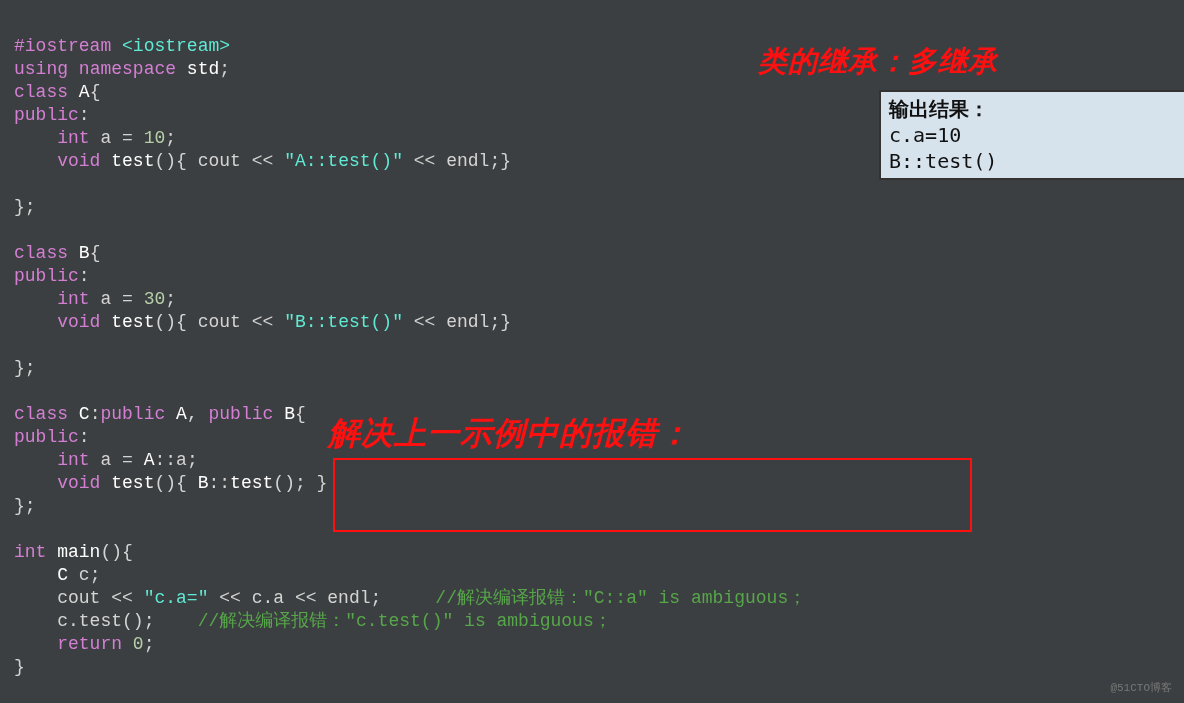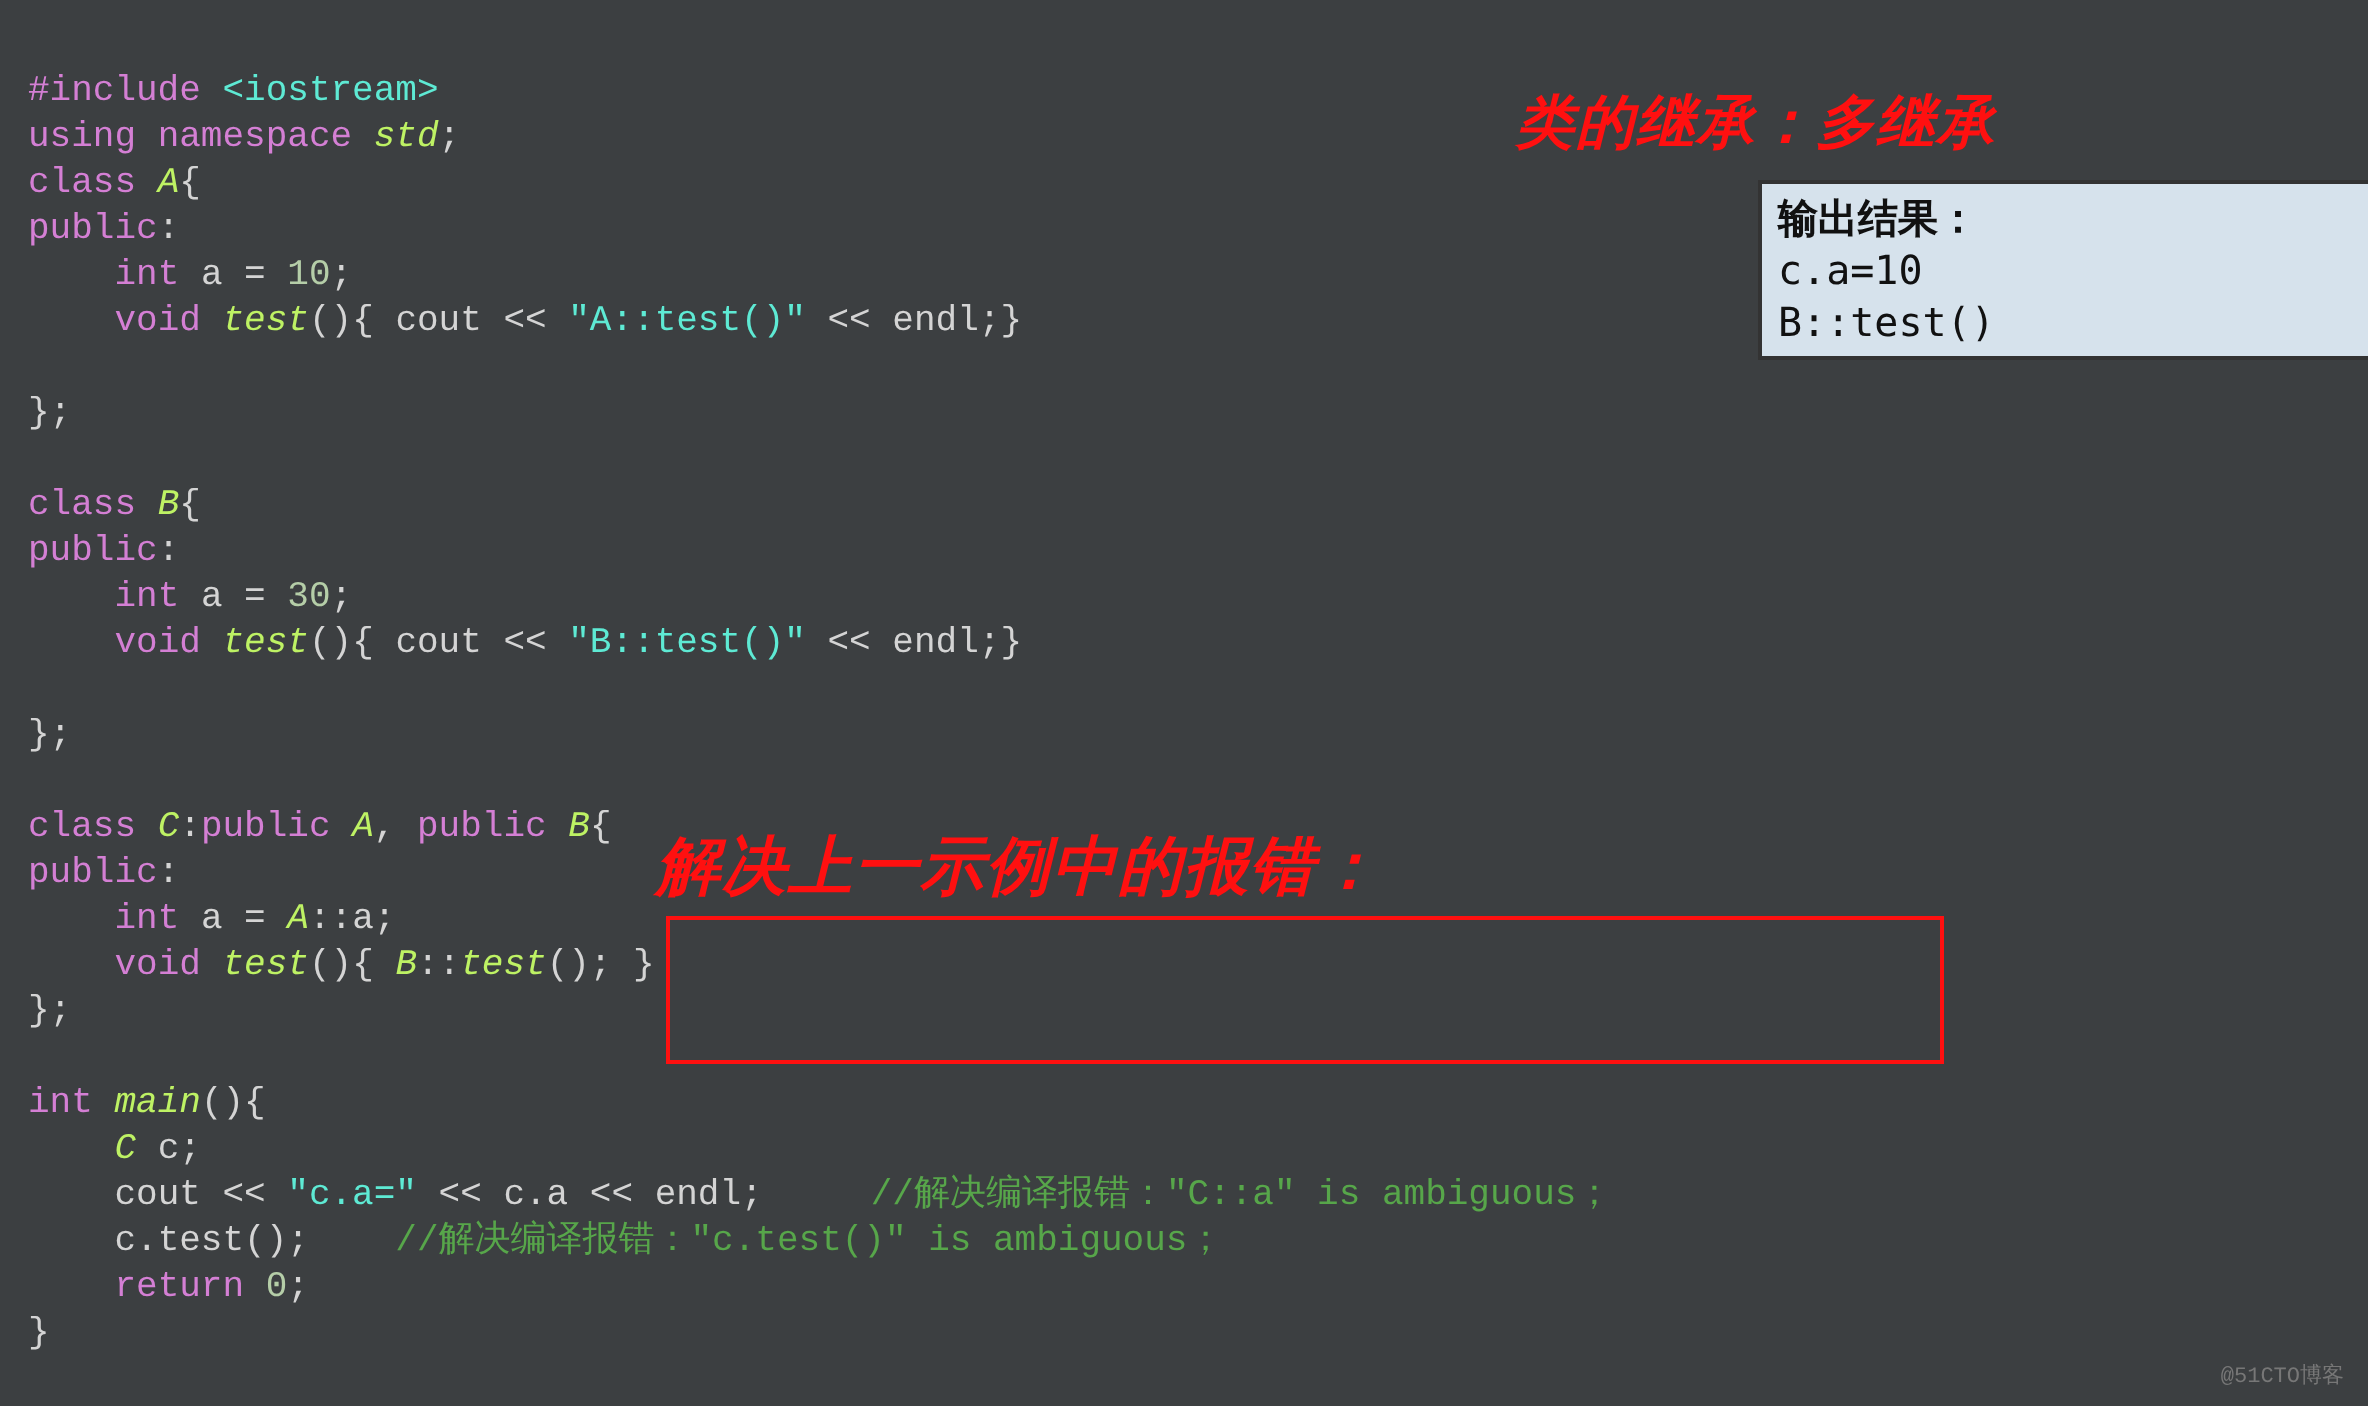--- a/index.html
+++ b/index.html
@@ -15,21 +15,21 @@
   .code-area {
     position: relative;
     padding: 12px 14px;
     color: #cccccc;
     line-height: 23px;
     white-space: pre;
   }
 
   
   .kw { color: #d47fd4; }  
-  .tp { color: #bef264; font-style: italic; }  
+  .tp { color: #ffffff; }  
   .nm { color: #b5cea8; }  
   .st { color: #5eead4; }  
   .cm { color: #57a64a; }  
   .pl { color: #d4d4d4; }  
 
   
   .red-title {
     position: absolute;
     font-family: Liberation Serif, serif;
     font-weight: bold;
@@ -86,21 +86,21 @@
     right: 12px;
     bottom: 8px;
     font-size: 11px;
     color: #777;
   }
 </style>
 </head>
 <body>
 
 <div class="code-area">
-<span class="kw">#include</span><span class="pl"> </span><span class="st">&lt;iostream&gt;</span>
+<span class="kw">#iostream</span><span class="pl"> </span><span class="st">&lt;iostream&gt;</span>
 <span class="kw">using</span><span class="pl"> </span><span class="kw">namespace</span><span class="pl"> </span><span class="tp">std</span><span class="pl">;</span>
 <span class="kw">class</span><span class="pl"> </span><span class="tp">A</span><span class="pl">{</span>
 <span class="kw">public</span><span class="pl">:</span>
 <span class="pl">    </span><span class="kw">int</span><span class="pl"> </span><span class="pl">a</span><span class="pl"> = </span><span class="nm">10</span><span class="pl">;</span>
 <span class="pl">    </span><span class="kw">void</span><span class="pl"> </span><span class="tp">test</span><span class="pl">(){ </span><span class="pl">cout</span><span class="pl"> &lt;&lt; </span><span class="st">"A::test()"</span><span class="pl"> &lt;&lt; </span><span class="pl">endl</span><span class="pl">;}</span>
 
 <span class="pl">};</span>
 
 <span class="kw">class</span><span class="pl"> </span><span class="tp">B</span><span class="pl">{</span>
 <span class="kw">public</span><span class="pl">:</span>

